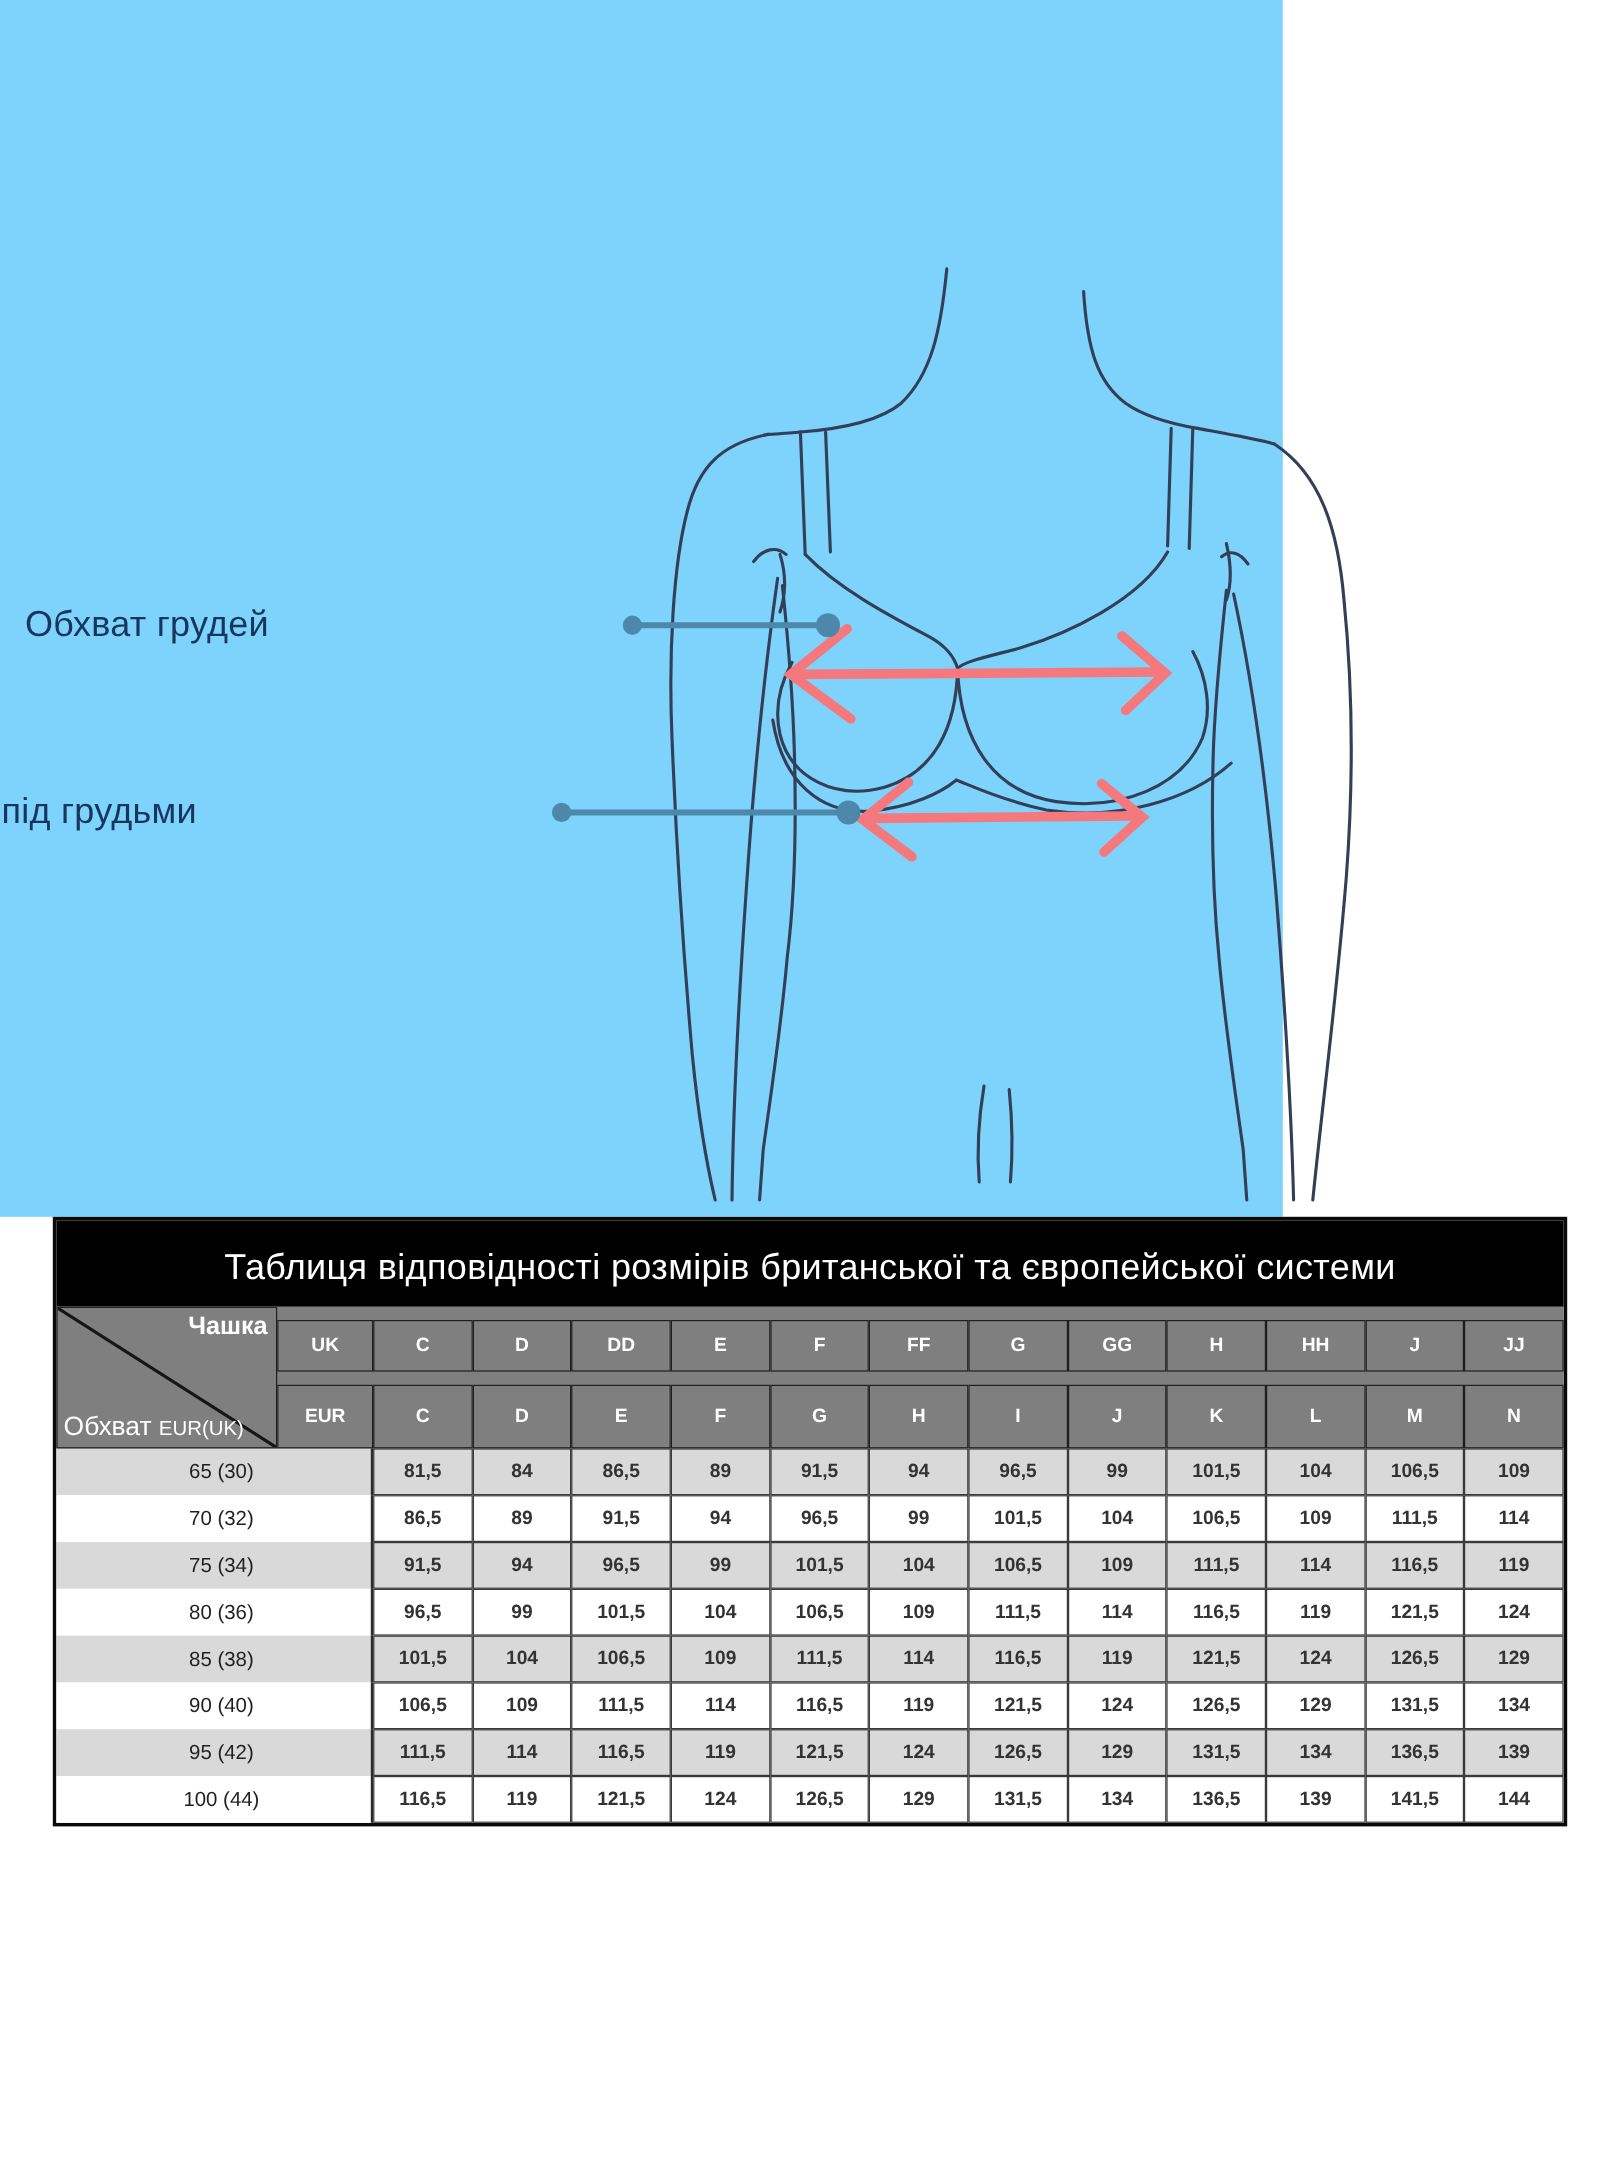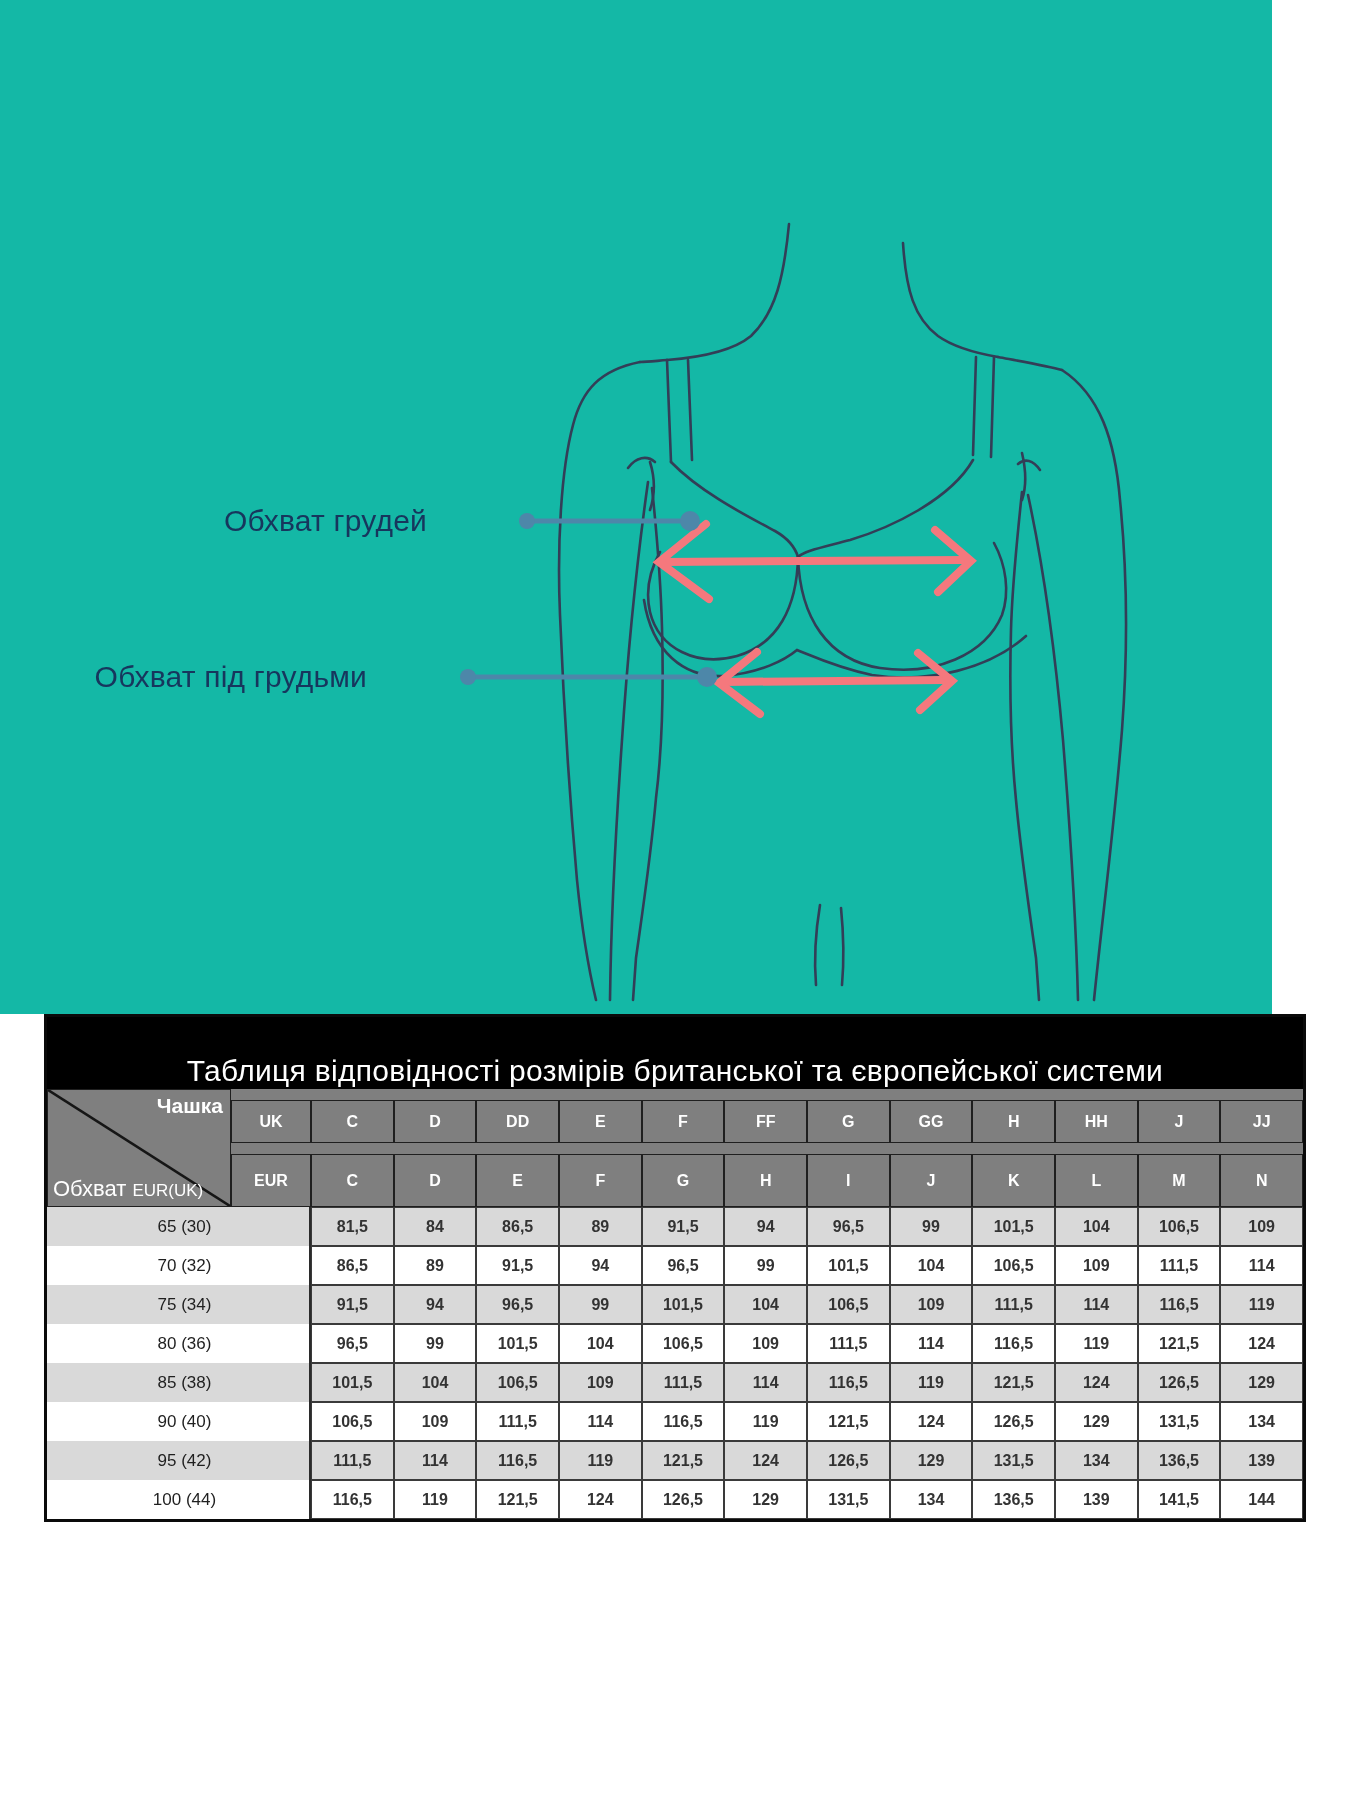--- a/index.html
+++ b/index.html
@@ -2,35 +2,35 @@
 <html><head>
 <meta charset="utf-8">
 <style>
   html,body{margin:0;padding:0;}
   body{
     width:1350px;height:1800px;background:#ffffff;position:relative;
     font-family:"Liberation Sans",sans-serif;
     -webkit-font-smoothing:antialiased;
   }
   
-  .diagram{position:relative;width:1272px;height:1014px;background:#14b8a6;}
+  .diagram{position:relative;width:1069px;height:1014px;background:#7dd3fc;}
   .diagram svg{position:absolute;left:0;top:0;}
   .callout-label{
     position:absolute;color:#17365d;font-size:30px;line-height:36px;
     white-space:nowrap;letter-spacing:0.2px;
   }
   
   .size-table{
     position:absolute;left:44px;top:1014px;width:1262px;
     border:3px solid #0a0a0a;box-sizing:border-box;background:#fff;
   }
   .tbl-title{
     height:72px;background:#000000;color:#ffffff;
     display:flex;align-items:flex-end;justify-content:center;
-    font-size:30px;padding-bottom:1px;box-sizing:border-box;
+    font-size:30px;padding-bottom:15px;box-sizing:border-box;
     letter-spacing:0.3px;
   }
   .hdr-grid{
     display:grid;grid-template-columns:184px 80px repeat(12,1fr);
     grid-template-rows:54px 64px;background:#7f7f7f;
   }
   .hdr-cell{
     background:#7f7f7f;color:#ffffff;font-weight:bold;font-size:16px;
     display:flex;align-items:center;justify-content:center;
     border:1px solid #1f1f1f;box-sizing:border-box;margin-top:11px;

